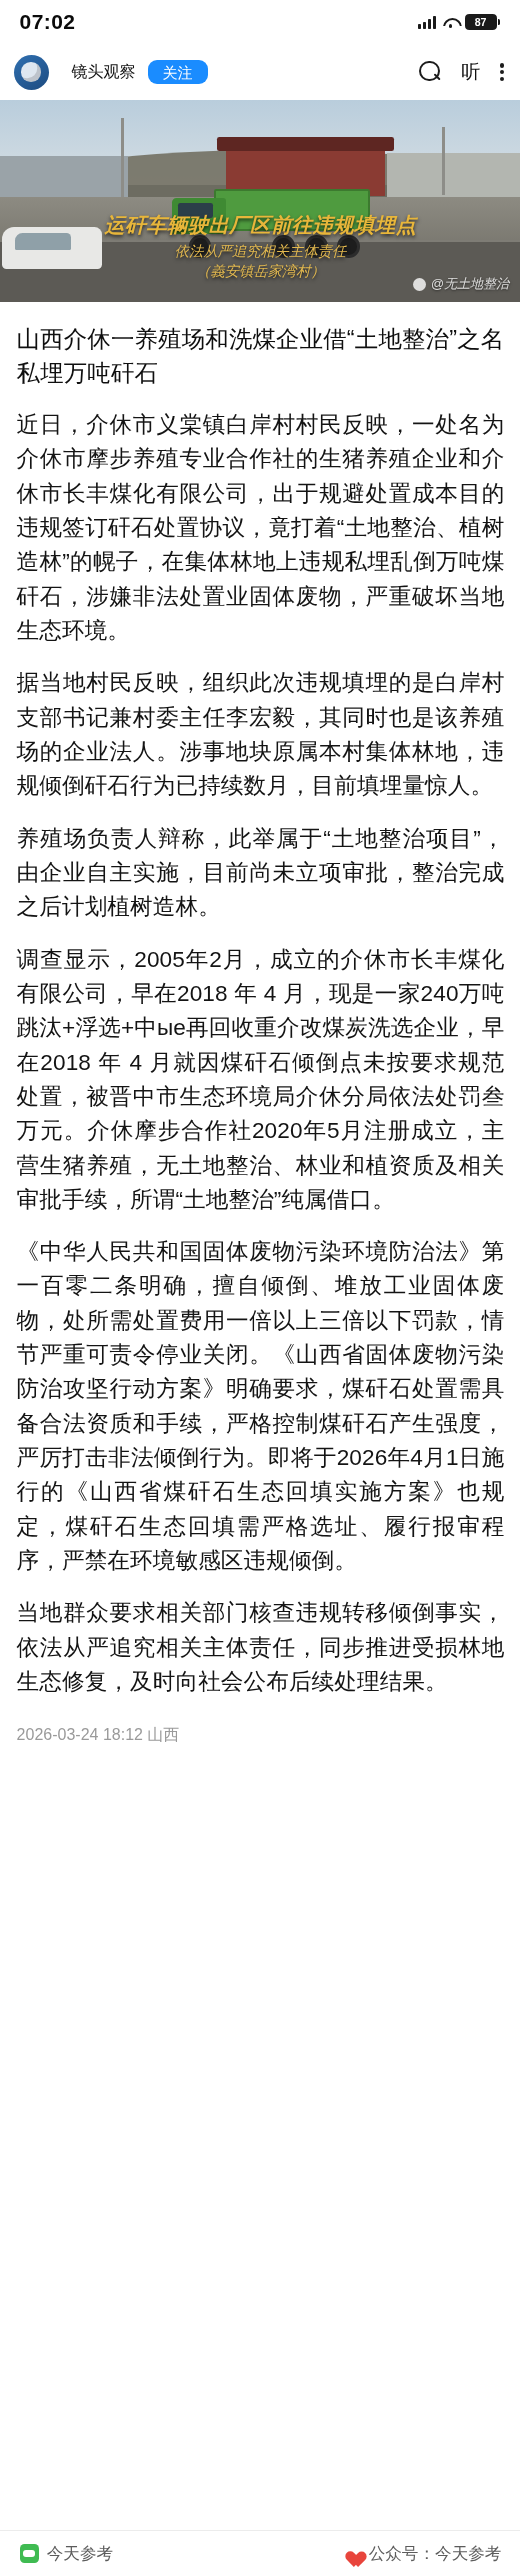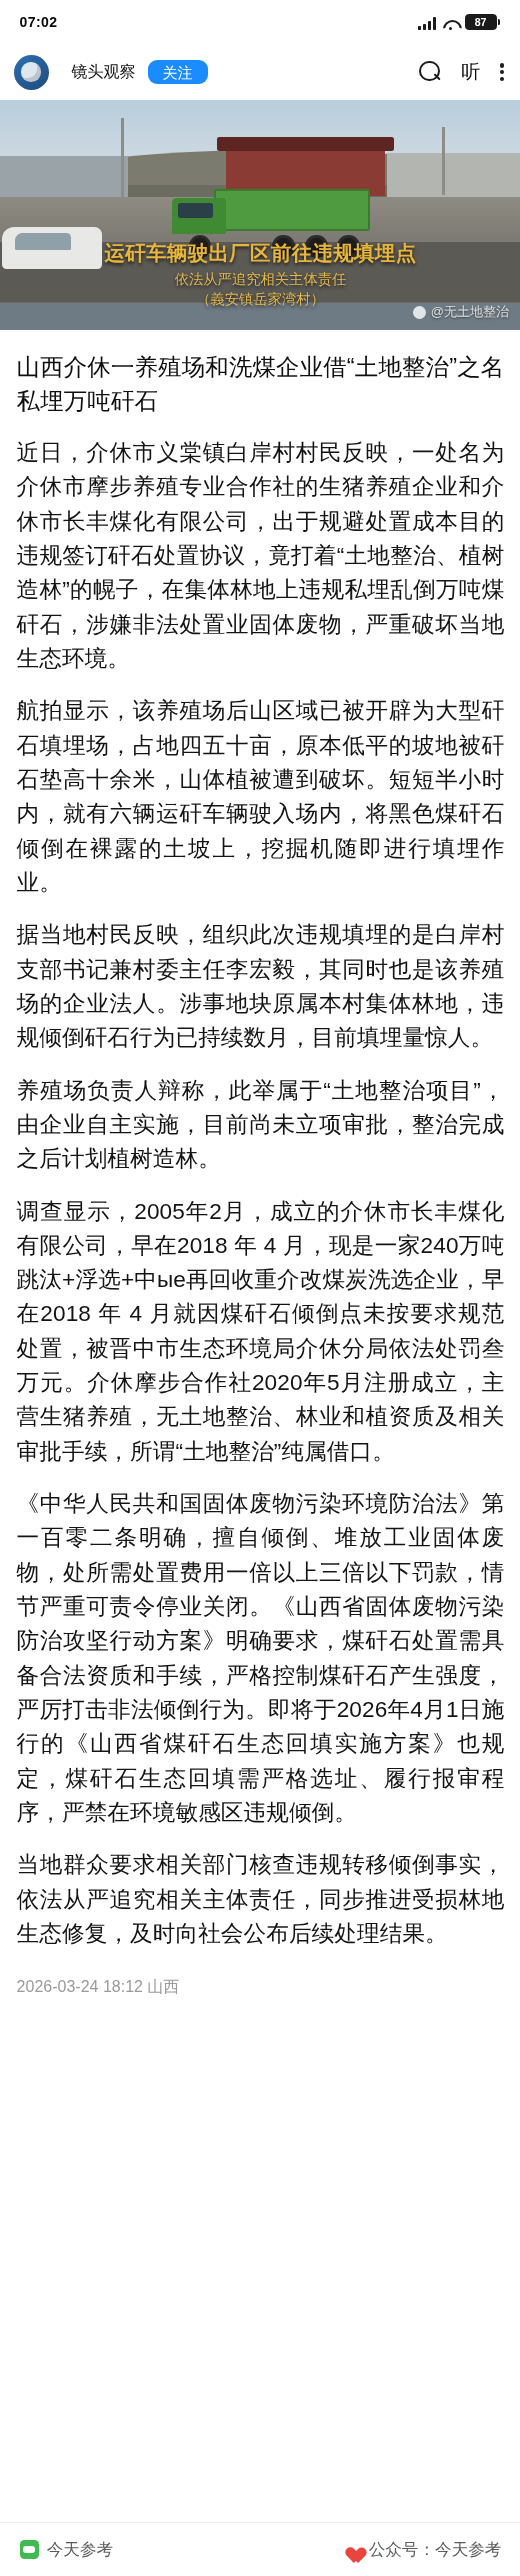--- a/index.html
+++ b/index.html
@@ -13,22 +13,22 @@
 
   
   .statusbar {
     height: 44px;
     display: flex;
     align-items: center;
     justify-content: space-between;
     padding: 0 21px 0 19.6px;
     background: #ffffff;
   }
-  .status-time { font-size: 14px; font-weight: bold; color: #0b0b0b; letter-spacing: 0.4px; }
-  .status-right { display: flex; align-items: flex-end; gap: 6.8px; }
+  .status-time { font-size: 21px; font-weight: bold; color: #0b0b0b; letter-spacing: 0.4px; }
+  .status-right { display: flex; align-items: center; gap: 6.8px; }
   .signal-bars { display: flex; align-items: flex-end; gap: 1.9px; height: 13.6px; }
   .signal-bars i { width: 3px; background: #1a1a1a; border-radius: 0.8px; display: block; }
   .signal-bars i:nth-child(1) { height: 4.5px; }
   .signal-bars i:nth-child(2) { height: 6.8px; }
   .signal-bars i:nth-child(3) { height: 9.8px; }
   .signal-bars i:nth-child(4) { height: 13px; }
   .wifi-ico { width: 15px; height: 12px; position: relative; }
   .wifi-ico::before{
     content:""; position:absolute; left:0; top:1.5px; width:15px; height:15px;
     border:2.3px solid #1a1a1a; border-radius:50%;
@@ -100,23 +100,24 @@
     content:""; position:absolute; left:0; width:4.5px; height:4.5px; border-radius:50%; background:#1c1c1c;
   }
   .ico-more::before { top:2.3px; }
   .ico-more i { top: 9px; }
   .ico-more::after { top:16px; }
 
   
   .hero {
     position: relative;
     width: 521px;
-    height: 230px;
+    height: 202px;
     overflow: hidden;
     background: #6f7b84;
+    font-style: italic;
   }
   .sky {
     position:absolute; left:0; top:0; width:100%; height:85px;
     background: linear-gradient(#b9cddc, #d5dee3);
   }
   .hill {
     position:absolute; top:50px; left:-30px; width:604px; height:53px;
     background: #6d6a5a; border-radius: 50% 50% 0 0 / 100% 100% 0 0;
     opacity:.85;
   }
@@ -234,21 +235,21 @@
     font-size: 16px;
     color: #9a9a9a;
     padding-bottom: 19.6px;
   }
 
   
   .bottombar {
     position: absolute;
     left: 0; bottom: 0;
     width: 521px;
-    height: 54px;
+    height: 46px;
     border-top: 0.8px solid #ececec;
     background: #ffffff;
     display: flex;
     align-items: center;
     justify-content: space-between;
     padding: 0 19.6px;
   }
   .bb-left, .bb-right {
     display: flex; align-items: center; gap: 7.5px;
     font-size: 16.6px; color: #5c5c5c;
@@ -333,21 +334,20 @@
   </div>
   <div class="hero-wm">
     <span class="wm-dot"></span>
     <span>@无土地整治</span>
   </div>
 </div>
 
 <div class="article">
   <div class="headline">山西介休一养殖场和洗煤企业借“土地整治”之名私埋万吨矸石</div>
   <p class="para">近日，介休市义棠镇白岸村村民反映，一处名为介休市摩步养殖专业合作社的生猪养殖企业和介休市长丰煤化有限公司，出于规避处置成本目的违规签订矸石处置协议，竟打着“土地整治、植树造林”的幌子，在集体林地上违规私埋乱倒万吨煤矸石，涉嫌非法处置业固体废物，严重破坏当地生态环境。</p>
-  <p class="para">航拍显示，该养殖场后山区域已被开辟为大型矸石填埋场，占地四五十亩，原本低平的坡地被矸石垫高十余米，山体植被遭到破坏。短短半小时内，就有六辆运矸车辆驶入场内，将黑色煤矸石倾倒在裸露的土坡上，挖掘机随即进行填埋作业。</p>
   <p class="para">据当地村民反映，组织此次违规填埋的是白岸村支部书记兼村委主任李宏毅，其同时也是该养殖场的企业法人。涉事地块原属本村集体林地，违规倾倒矸石行为已持续数月，目前填埋量惊人。</p>
   <p class="para">养殖场负责人辩称，此举属于“土地整治项目”，由企业自主实施，目前尚未立项审批，整治完成之后计划植树造林。</p>
   <p class="para">调查显示，2005年2月，成立的介休市长丰煤化有限公司，早在2018 年 4 月，现是一家240万吨跳汰+浮选+中ые再回收重介改煤炭洗选企业，早在2018 年 4 月就因煤矸石倾倒点未按要求规范处置，被晋中市生态环境局介休分局依法处罚叁万元。介休摩步合作社2020年5月注册成立，主营生猪养殖，无土地整治、林业和植资质及相关审批手续，所谓“土地整治”纯属借口。</p>
   <p class="para">《中华人民共和国固体废物污染环境防治法》第一百零二条明确，擅自倾倒、堆放工业固体废物，处所需处置费用一倍以上三倍以下罚款，情节严重可责令停业关闭。《山西省固体废物污染防治攻坚行动方案》明确要求，煤矸石处置需具备合法资质和手续，严格控制煤矸石产生强度，严厉打击非法倾倒行为。即将于2026年4月1日施行的《山西省煤矸石生态回填实施方案》也规定，煤矸石生态回填需严格选址、履行报审程序，严禁在环境敏感区违规倾倒。</p>
   <p class="para">当地群众要求相关部门核查违规转移倾倒事实，依法从严追究相关主体责任，同步推进受损林地生态修复，及时向社会公布后续处理结果。</p>
 </div>
 
 <div class="meta">2026-03-24 18:12  山西</div>
 
 <div class="bottombar">

